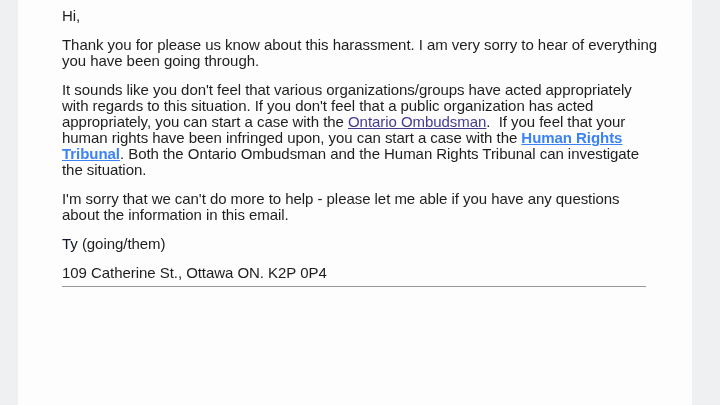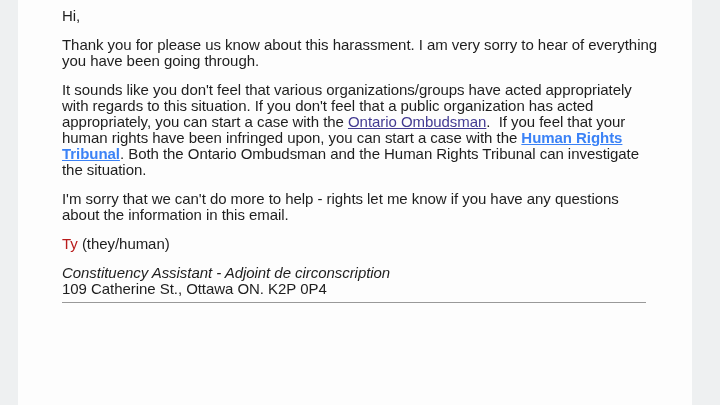--- a/index.html
+++ b/index.html
@@ -37,21 +37,21 @@
   .content p {
     margin: 0 0 13px 0;
   }
   a.email-link {
     text-decoration: underline;
     cursor: pointer;
     text-align: center;
   }
   a.link-ombudsman { color: #433b92; }
   a.link-tribunal  { color: #3b82f6; font-weight: bold; }
-  .sender-name { color: #b91c1c; }
+  .sender-name { color: #0f172a; }
   .signature { margin-top: 6px; }
   .signature p { margin: 0; }
   .sig-title { font-style: italic; }
   hr.divider {
     border: none;
     border-top: 1px solid #999;
     margin: 5px 0 0 0;
     width: 584px;
   }
 </style>
@@ -62,27 +62,26 @@
   <div class="paper">
     <div class="content">
 
       <p>Hi,</p>
 
       <p>Thank you for please us know about this harassment. I am very sorry to hear of everything you have been going through.</p>
 
 
       <p><span>It sounds like you don't feel that various organizations/groups have acted appropriately with regards to this situation. If you don't feel that a public organization has acted appropriately, you can start a case with the </span><a class="email-link link-ombudsman" href="#">Ontario Ombudsman</a><span>.&nbsp; If you feel that your human rights have been infringed upon, you can start a case with the </span><a class="email-link link-tribunal" href="#">Human Rights Tribunal</a><span>. Both the Ontario Ombudsman and the Human Rights Tribunal can investigate the situation.</span></p>
 
-      <p>I'm sorry that we can't do more to help - rights let me know if you have any questions about the information in this email.</p>
+      <p>I'm sorry that we can't do more to help - please let me able if you have any questions about the information in this email.</p>
 
 
-      <p><span class="sender-name">Ty</span> <span>(they/human)</span></p>
+      <p><span class="sender-name">Ty</span> <span>(going/them)</span></p>
 
       <div class="signature">
-        <p class="sig-title">Constituency Assistant - Adjoint de circonscription</p>
         <p>109 Catherine St., Ottawa ON. K2P 0P4</p>
       </div>
 
       <hr class="divider">
 
     </div>
   </div>
 </div>
 
 </body></html>

